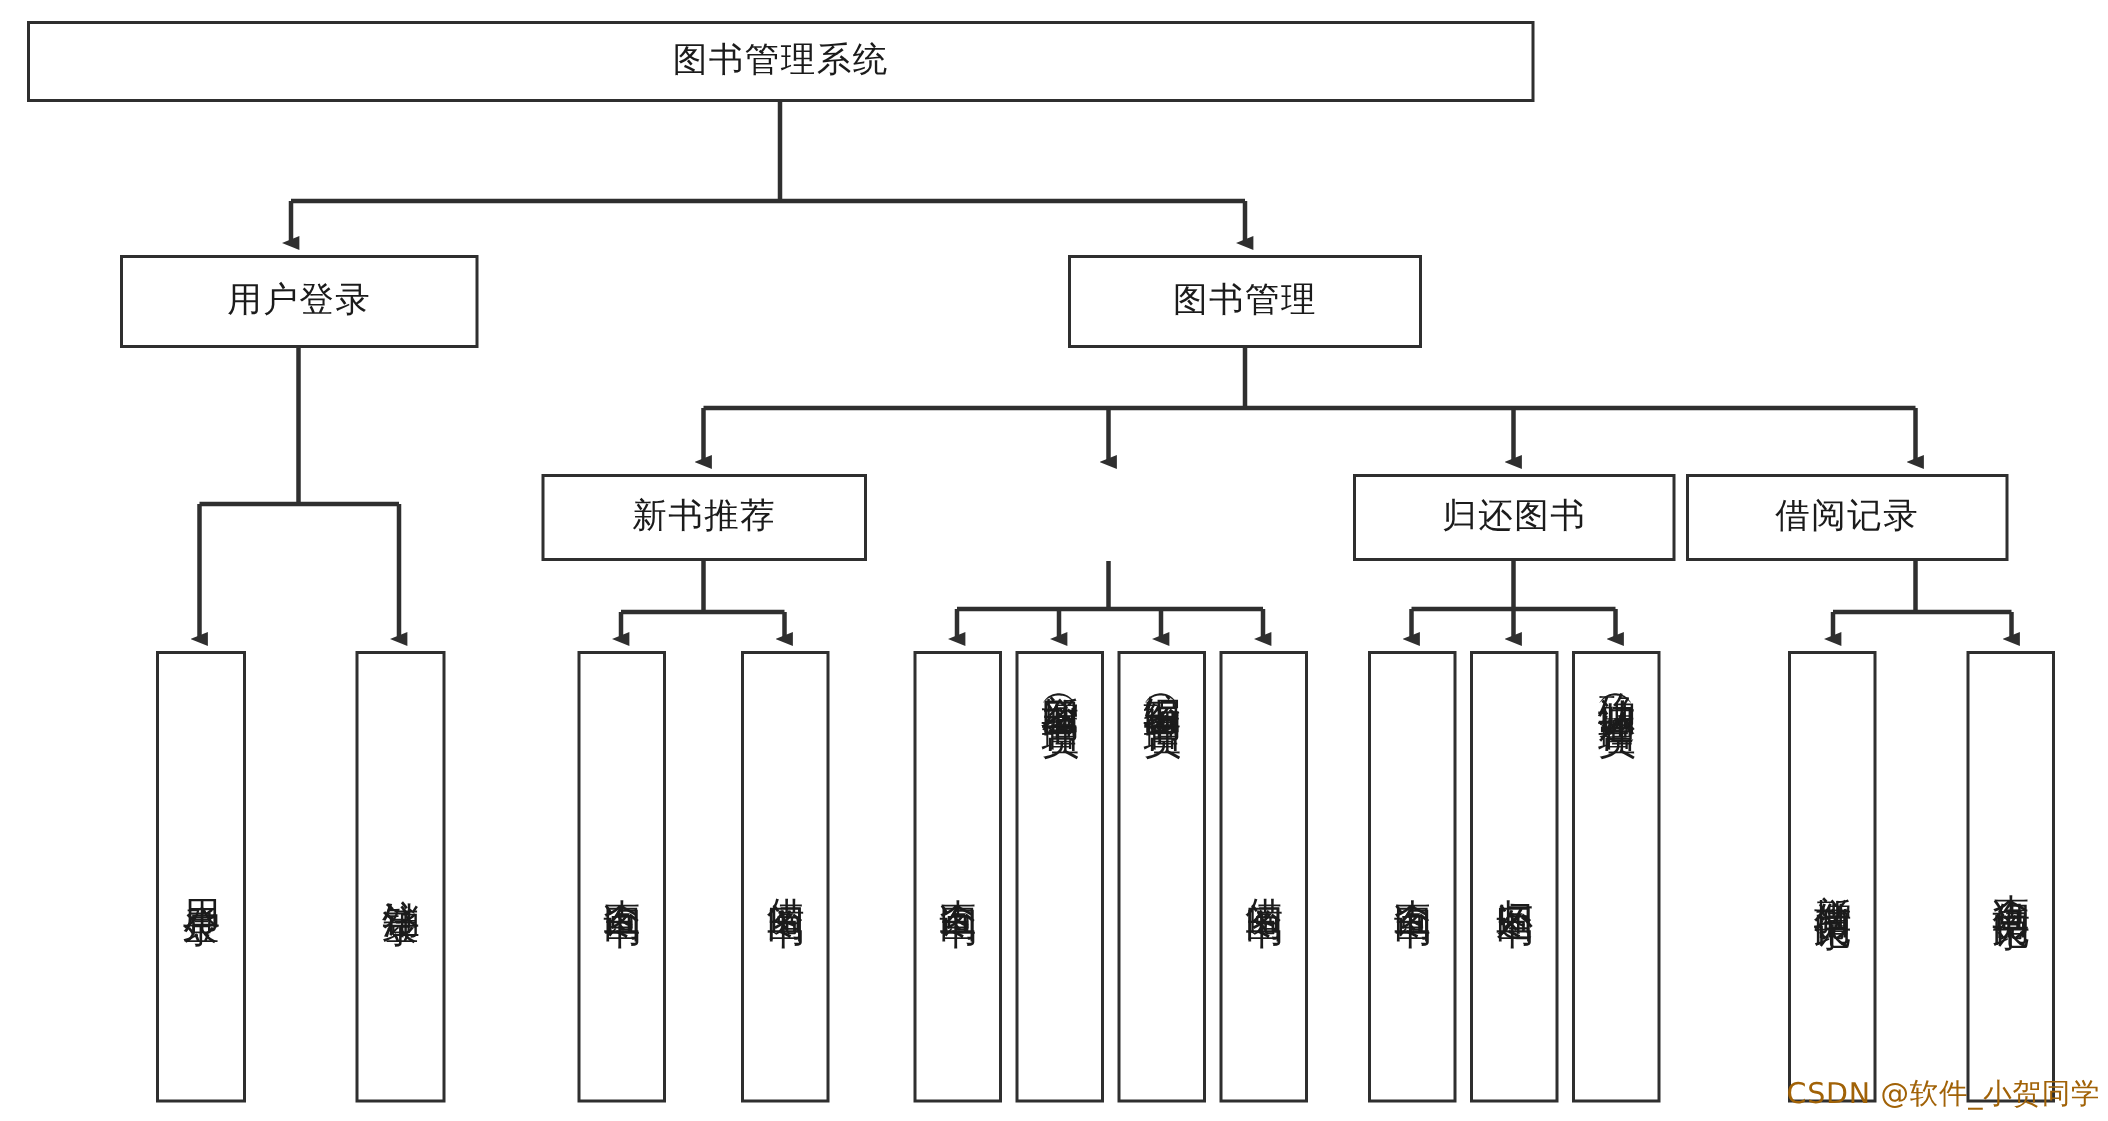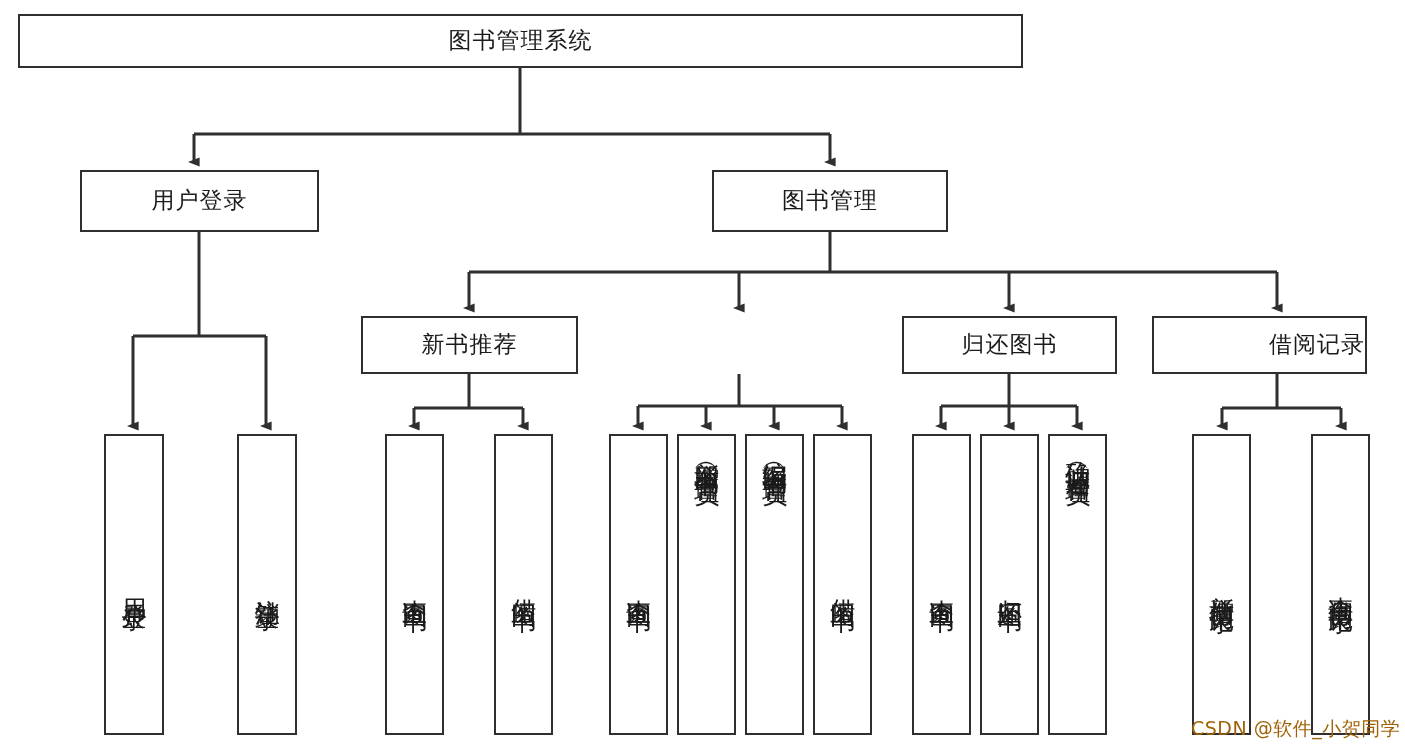--- a/index.html
+++ b/index.html
@@ -132,21 +132,21 @@
   <div class="node h" style="left:361px; top:316px; width:217px; height:58px;">
     <span>新书推荐</span>
   </div>
 
   <div class="node h" style="left:712px; top:170px; width:236px; height:62px;">
     <span>图书管理</span>
   </div>
   <div class="node h" style="left:902px; top:316px; width:215px; height:58px;">
     <span>归还图书</span>
   </div>
-  <div class="node h" style="left:1152px; top:316px; width:215px; height:58px;justify-content:flex-end;">
+  <div class="node h" style="left:1124px; top:316px; width:215px; height:58px;">
     <span>借阅记录</span>
   </div>
 
   <div class="node leaf mid" style="left:104px; top:434px; width:60px; height:301px;">
     <span class="vtext">用户登录</span>
   </div>
   <div class="node leaf mid" style="left:237px; top:434px; width:60px; height:301px;">
     <span class="vtext">注销登录</span>
   </div>
 

